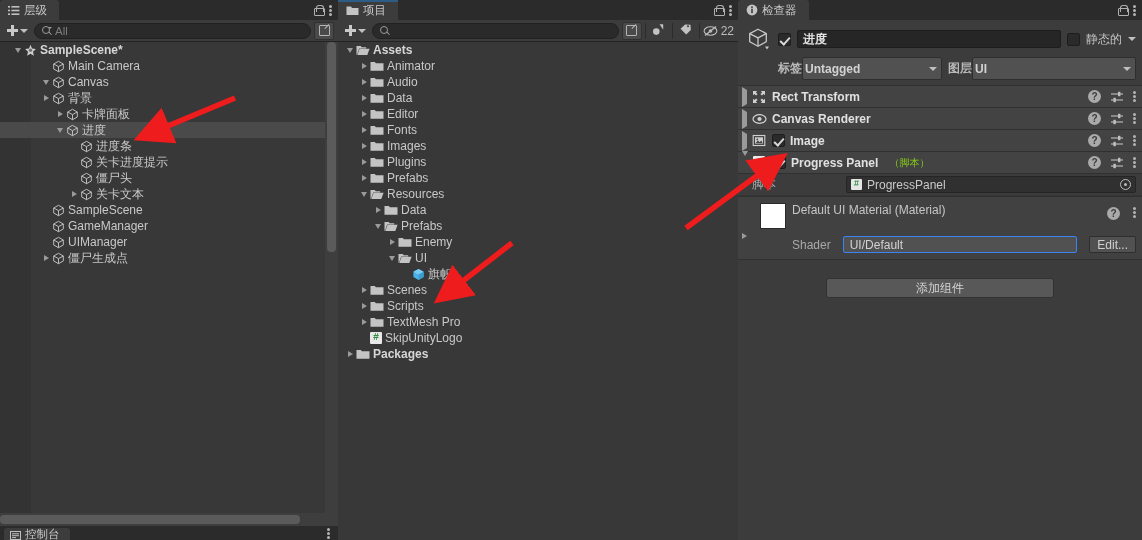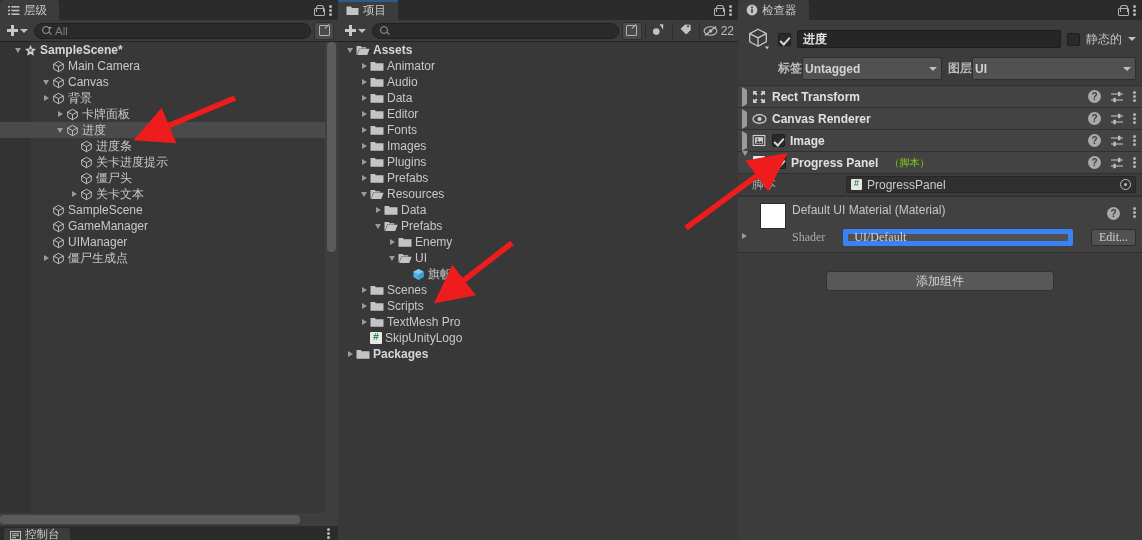--- a/index.html
+++ b/index.html
@@ -242,24 +242,24 @@
 
   .mat-block{
     background:#414141; border-top:1px solid #303030; border-bottom:1px solid #303030;
     padding:6px 6px 6px 4px; display:flex; gap:6px; align-items:flex-start;
     position:relative; min-height:44px;
   }
   .mat-fold{ width:12px; flex:0 0 12px; display:flex; align-items:flex-end; padding-bottom:2px; height:38px;}
   .mat-swatch{ width:26px;height:26px;flex:0 0 26px;background:#ffffff;border:1px solid #2a2a2a;}
   .mat-right{ flex:1; }
   .mat-title{ color:#c6c6c6; font-size:12px; }
-  .mat-shader-row{ display:flex; align-items:center; gap:18px; margin-top:12px;font-family:Liberation Serif, serif; }
+  .mat-shader-row{ display:flex; align-items:center; gap:12px; margin-top:19px; }
   .mat-shader-lbl{ color:#a9a9a9; font-size:12px; }
   .shaderdrop{
-    flex:1; height:17px; background:#515151; border:5px solid #3b82f6; border-radius:2px;
+    flex:1; height:17px; background:#515151; border:1px solid #3b82f6; border-radius:2px;
     display:flex; align-items:center; justify-content:space-between; padding:0 4px 0 6px;
     color:#d2d2d2; font-size:12px;
   }
   .editbtn{
     height:17px; background:#515151; border:1px solid #2e2e2e; border-radius:2px;
     display:flex; align-items:center; padding:0 7px; color:#cfcfcf; font-size:12px;
   }
   .addcomp-wrap{ display:flex; justify-content:center; padding-top:18px; }
   .addcomp{
     width:228px; height:20px; background:#585858; border:1px solid #323232; border-radius:3px;

